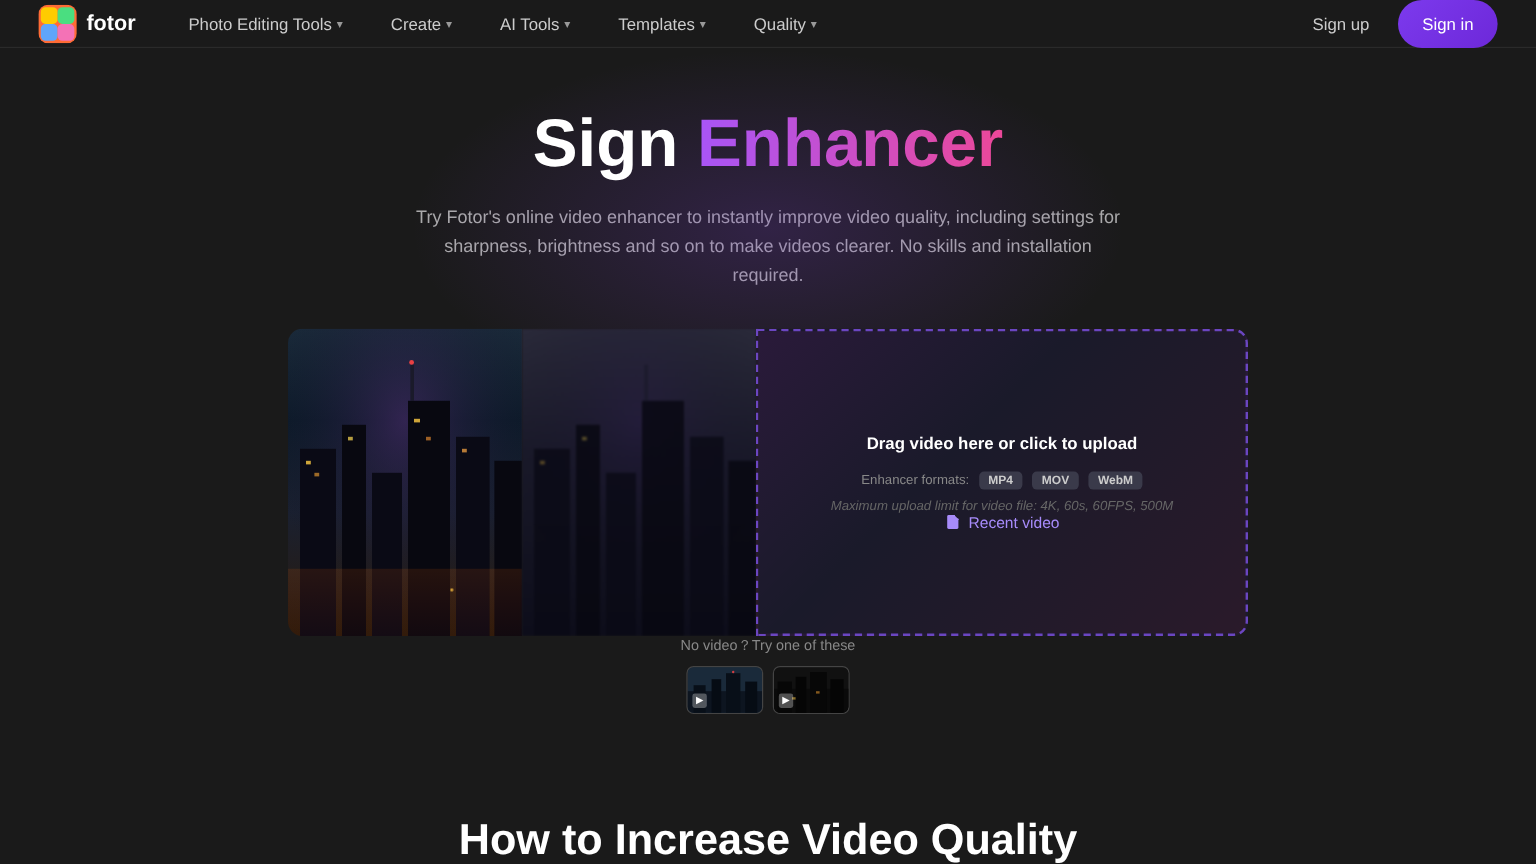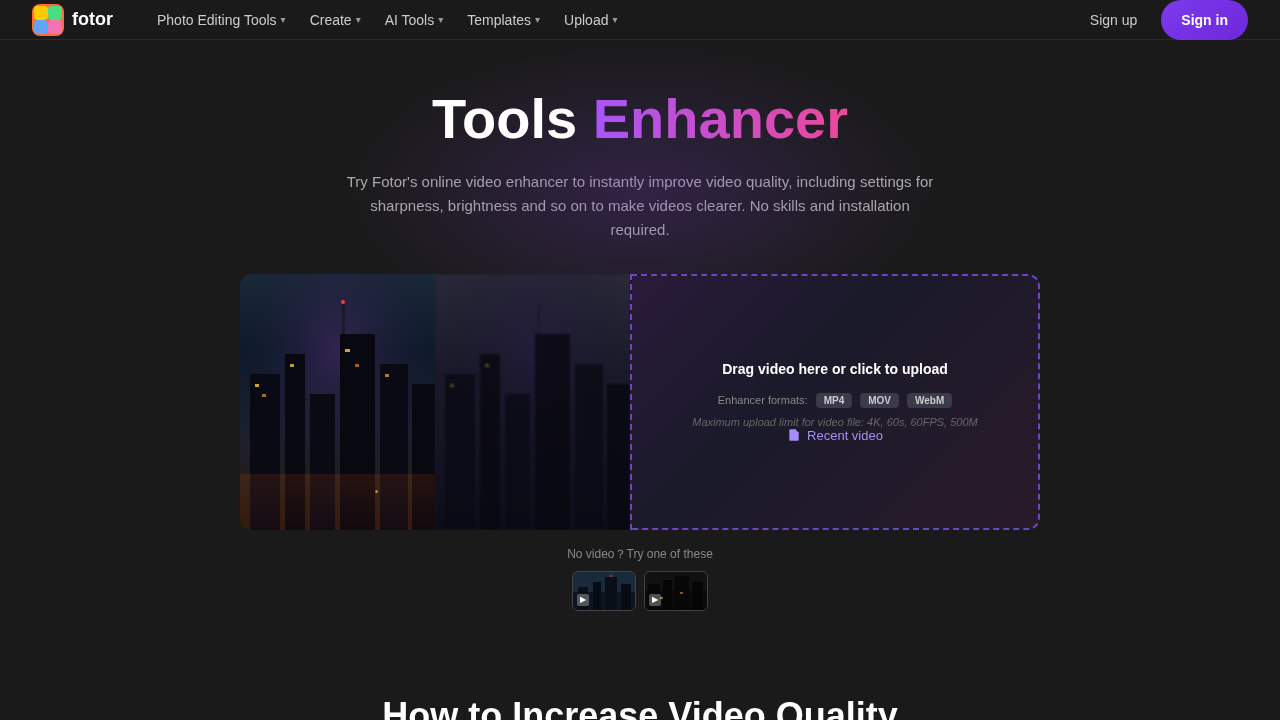--- a/index.html
+++ b/index.html
@@ -30,21 +30,21 @@
       margin-right: 32px;
       text-decoration: none;
     }
     .logo-icon {
       width: 32px;
       height: 32px;
     }
     .nav-links {
       display: flex;
       align-items: center;
-      gap: 0;
+      gap: 16px;
       flex: 1;
     }
     .nav-item {
       display: flex;
       align-items: center;
       gap: 4px;
       padding: 8px 12px;
       color: #ccc;
       font-size: 14px;
       cursor: pointer;
@@ -67,21 +67,21 @@
       padding: 8px 12px;
       border-radius: 6px;
     }
     .btn-signin {
       background: linear-gradient(135deg, #7c3aed, #6d28d9);
       color: #fff;
       border: none;
       padding: 12px 20px;
       border-radius: 20px;
       font-size: 14px;
-      font-weight: 700;
+      font-weight: 400;
       cursor: pointer;
     }
 
     
     .hero {
       text-align: center;
       padding: 48px 32px 24px;
       position: relative;
     }
     .hero::before {
@@ -224,21 +224,20 @@
       gap: 6px;
       font-size: 13px;
       color: #a78bfa;
       cursor: pointer;
       text-decoration: none;
     }
 
     
     .no-video-section {
       text-align: center;
-      margin-top: 16px;
     }
     .no-video-text {
       font-size: 12px;
       color: #888;
       margin-bottom: 8px;
     }
     .sample-videos {
       display: flex;
       justify-content: center;
       gap: 8px;
@@ -308,34 +307,34 @@
     </div>
     <div class="nav-item">
       <span>AI Tools</span>
       <span class="chevron">▾</span>
     </div>
     <div class="nav-item">
       <span>Templates</span>
       <span class="chevron">▾</span>
     </div>
     <div class="nav-item">
-      <span>Upload</span>
+      <span>Quality</span>
       <span class="chevron">▾</span>
     </div>
   </div>
 
   <div class="nav-actions">
     <span class="btn-signup">Sign up</span>
     <button class="btn-signin">Sign in</button>
   </div>
 </nav>
 
 <div class="hero">
   <h1 class="hero-title">
-    <span class="plain">Tools </span><span class="gradient">Enhancer</span>
+    <span class="plain">Sign </span><span class="gradient">Enhancer</span>
   </h1>
   <p class="hero-subtitle">Try Fotor's online video enhancer to instantly improve video quality, including settings for sharpness, brightness and so on to make videos clearer. No skills and installation required.</p>
 
   <div class="upload-section">
 
     <div class="video-preview">
       <div class="video-half video-half-left">
         <div class="city-lights"></div>
 
         <svg width="100%" height="100%" viewBox="0 0 195 256" preserveAspectRatio="none" style="position:absolute;bottom:0;left:0;">

